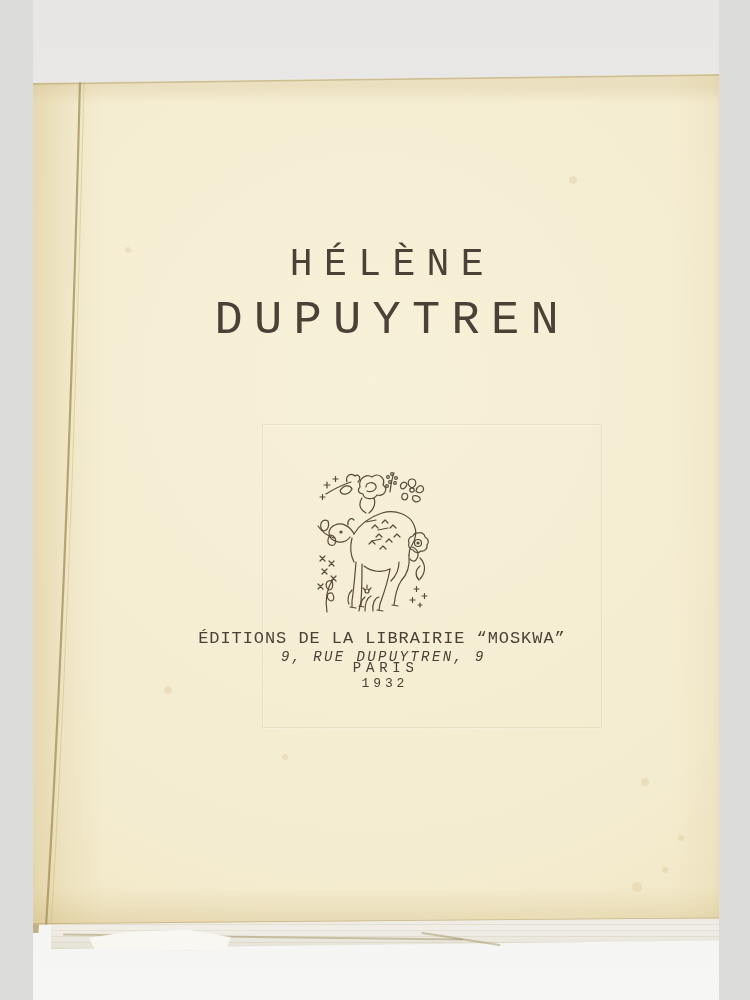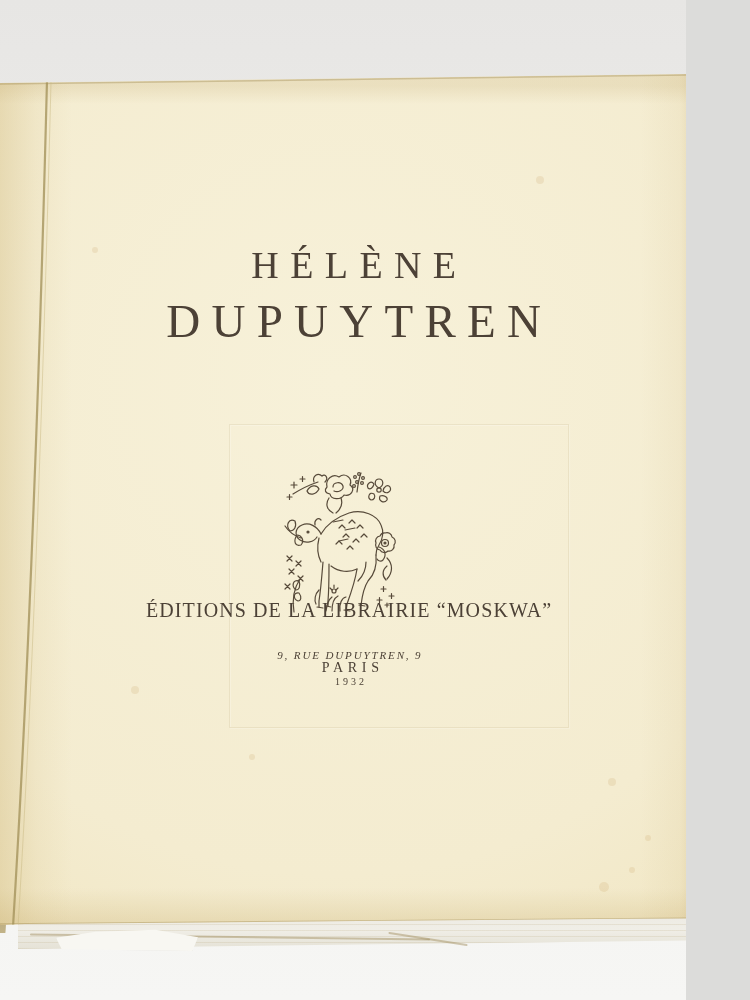--- a/index.html
+++ b/index.html
@@ -1,20 +1,21 @@
 <!DOCTYPE html>
 <html><head>
 <meta charset="utf-8">
 <style>
   html,body{margin:0;padding:0;}
   body{background:#dcdcda;}
   .photo{
     position:relative;width:686px;height:1000px;overflow:hidden;
     background:linear-gradient(180deg,#e7e6e4 0%,#edecea 30%,#f2f2f0 70%,#f6f6f4 100%);
-    font-family:Liberation Serif, serif;
+    font-family:Liberation Mono, monospace;
+    margin-left:33px;
   }
   
   .stack{
     position:absolute;left:18px;top:913px;width:690px;height:36px;
     clip-path:polygon(0 20%,100% 8%,100% 76%,55% 86%,0 100%);
     background:
       repeating-linear-gradient(180deg,rgba(172,152,102,0) 0 5px,rgba(172,152,102,.16) 5px 6px),
       linear-gradient(180deg,#edeae2 0%,#f0eee7 45%,#e5e2d6 100%);
   }
   .fiber{position:absolute;height:2px;background:rgba(158,138,88,.45);border-radius:2px;}
@@ -45,24 +46,24 @@
   
   .plate-mark{
     position:absolute;left:229px;top:424px;width:338px;height:302px;
     border:1.5px solid rgba(140,115,60,.10);
     box-shadow:inset 1px 1px 0 rgba(255,255,255,.22),1px 1px 1px rgba(255,255,255,.18);
   }
   
   .tp-text{position:absolute;left:48px;width:600px;text-align:center;color:#4c4136;white-space:nowrap;}
   .title1{top:243px;font-size:38px;letter-spacing:.30em;padding-left:.30em;font-weight:400;}
   .title2{top:294px;font-size:47px;letter-spacing:.24em;padding-left:.24em;font-weight:400;}
-  .pub  {top:599px;font-size:20px;letter-spacing:.055em;padding-left:.055em;}
-  .addr {top:649px;font-size:11px;font-style:italic;letter-spacing:.17em;padding-left:.17em;}
+  .pub  {top:629px;font-size:17px;letter-spacing:.055em;padding-left:.055em;}
+  .addr {top:649px;font-size:14px;font-style:italic;letter-spacing:.17em;padding-left:.17em;}
   .city {top:660px;font-size:14px;letter-spacing:.34em;padding-left:.34em;}
-  .year {top:676px;font-size:10px;letter-spacing:.30em;padding-left:.30em;}
+  .year {top:676px;font-size:13px;letter-spacing:.30em;padding-left:.30em;}
   .emblem{position:absolute;left:281px;top:470px;width:116px;height:146px;}
 </style>
 </head>
 <body>
 
 <div class="photo">
 
   <div class="stack"></div>
   <div class="fiber f1"></div>
   <div class="fiber f2"></div>

